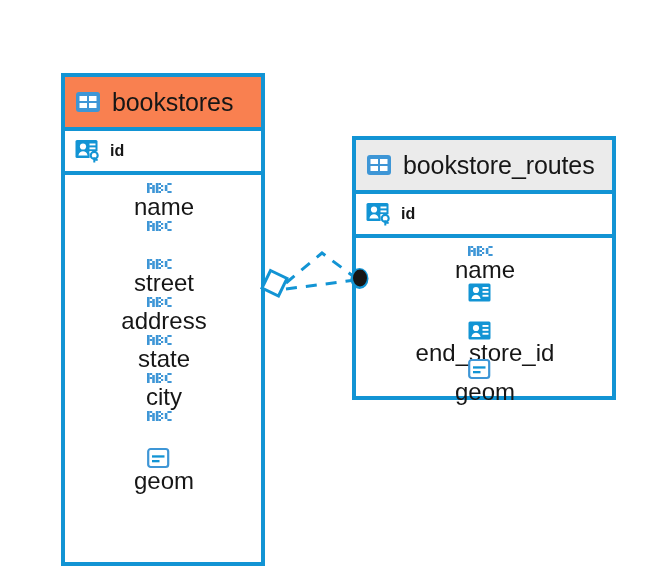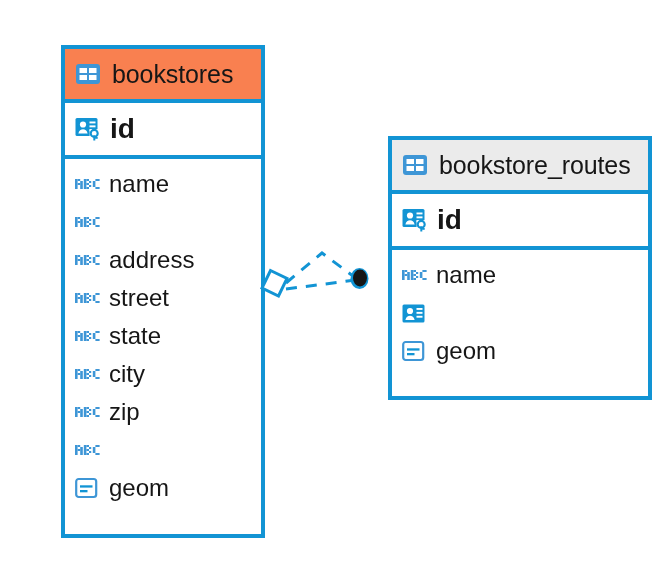--- a/index.html
+++ b/index.html
@@ -23,26 +23,26 @@
 
   
   .entity {
     position: absolute;
     box-sizing: border-box;
     background: #ffffff;
     border: 4px solid #1294d4;
   }
   #entity-bookstores {
     left: 61px;
-    top: 45px;
+    top: 73px;
     width: 204px;
     height: 493px;
   }
   #entity-bookstore-routes {
-    left: 388px;
+    left: 352px;
     top: 136px;
     width: 264px;
     height: 264px;
   }
 
   .entity-header {
     box-sizing: border-box;
     display: flex;
     align-items: center;
     height: 50px;
@@ -53,39 +53,40 @@
     white-space: nowrap;
     overflow: hidden;
   }
   .entity-header.accent { background: #f98050; }
   .entity-header.neutral { background: #ebebeb; }
 
   .entity-pk-row {
     box-sizing: border-box;
     display: flex;
     align-items: center;
-    height: 60px;
+    height: 48px;
     padding: 0 8px 0 10px;
     border-top: 4px solid #1294d4;
     border-bottom: 4px solid #1294d4;
-    font-size: 28px;
+    font-size: 16px;
     font-weight: bold;
     color: #161616;
   }
 
   .entity-body {
     padding: 6px 8px 6px 10px;
   }
   .field-row {
     display: flex;
     align-items: center;
     height: 38px;
     font-size: 24px;
     color: #161616;
     white-space: nowrap;
+    flex-direction: column;
   }
   .field-label { line-height: 1; }
 
   .ic {
     flex: 0 0 auto;
     display: inline-block;
     margin-right: 9px;
     line-height: 0;
   }
   .ic svg { display: block; }
@@ -201,20 +202,43 @@
               <rect x="14" y="4" width="2.2" height="2"></rect>
               <rect x="11.4" y="6" width="2.6" height="2"></rect>
               <rect x="14" y="8" width="2.2" height="2"></rect>
               <rect x="11.4" y="10" width="2.6" height="2"></rect>
               <rect x="17.8" y="4" width="2.6" height="6"></rect>
               <rect x="20.4" y="2" width="4.2" height="2"></rect>
               <rect x="20.4" y="10" width="4.2" height="2"></rect>
             </g>
           </svg>
         </span>
+        <span class="field-label">street</span>
+      </div>
+
+      <div class="field-row">
+        <span class="ic">
+          <svg width="25" height="14" viewBox="0 0 25 14">
+            <g fill="#3e96d6">
+              <rect x="0" y="2" width="2.6" height="10"></rect>
+              <rect x="2.6" y="2" width="2.6" height="2"></rect>
+              <rect x="5.2" y="4" width="2.6" height="8"></rect>
+              <rect x="2.6" y="6" width="2.6" height="2"></rect>
+              <rect x="8.8" y="2" width="2.6" height="10"></rect>
+              <rect x="11.4" y="2" width="2.6" height="2"></rect>
+              <rect x="14" y="4" width="2.2" height="2"></rect>
+              <rect x="11.4" y="6" width="2.6" height="2"></rect>
+              <rect x="14" y="8" width="2.2" height="2"></rect>
+              <rect x="11.4" y="10" width="2.6" height="2"></rect>
+              <rect x="17.8" y="4" width="2.6" height="6"></rect>
+              <rect x="20.4" y="2" width="4.2" height="2"></rect>
+              <rect x="20.4" y="10" width="4.2" height="2"></rect>
+            </g>
+          </svg>
+        </span>
         <span class="field-label">address</span>
       </div>
 
       <div class="field-row">
         <span class="ic">
           <svg width="25" height="14" viewBox="0 0 25 14">
             <g fill="#3e96d6">
               <rect x="0" y="2" width="2.6" height="10"></rect>
               <rect x="2.6" y="2" width="2.6" height="2"></rect>
               <rect x="5.2" y="4" width="2.6" height="8"></rect>
@@ -224,43 +248,20 @@
               <rect x="14" y="4" width="2.2" height="2"></rect>
               <rect x="11.4" y="6" width="2.6" height="2"></rect>
               <rect x="14" y="8" width="2.2" height="2"></rect>
               <rect x="11.4" y="10" width="2.6" height="2"></rect>
               <rect x="17.8" y="4" width="2.6" height="6"></rect>
               <rect x="20.4" y="2" width="4.2" height="2"></rect>
               <rect x="20.4" y="10" width="4.2" height="2"></rect>
             </g>
           </svg>
         </span>
-        <span class="field-label">street</span>
-      </div>
-
-      <div class="field-row">
-        <span class="ic">
-          <svg width="25" height="14" viewBox="0 0 25 14">
-            <g fill="#3e96d6">
-              <rect x="0" y="2" width="2.6" height="10"></rect>
-              <rect x="2.6" y="2" width="2.6" height="2"></rect>
-              <rect x="5.2" y="4" width="2.6" height="8"></rect>
-              <rect x="2.6" y="6" width="2.6" height="2"></rect>
-              <rect x="8.8" y="2" width="2.6" height="10"></rect>
-              <rect x="11.4" y="2" width="2.6" height="2"></rect>
-              <rect x="14" y="4" width="2.2" height="2"></rect>
-              <rect x="11.4" y="6" width="2.6" height="2"></rect>
-              <rect x="14" y="8" width="2.2" height="2"></rect>
-              <rect x="11.4" y="10" width="2.6" height="2"></rect>
-              <rect x="17.8" y="4" width="2.6" height="6"></rect>
-              <rect x="20.4" y="2" width="4.2" height="2"></rect>
-              <rect x="20.4" y="10" width="4.2" height="2"></rect>
-            </g>
-          </svg>
-        </span>
         <span class="field-label">state</span>
       </div>
 
       <div class="field-row">
         <span class="ic">
           <svg width="25" height="14" viewBox="0 0 25 14">
             <g fill="#3e96d6">
               <rect x="0" y="2" width="2.6" height="10"></rect>
               <rect x="2.6" y="2" width="2.6" height="2"></rect>
               <rect x="5.2" y="4" width="2.6" height="8"></rect>
@@ -273,42 +274,20 @@
               <rect x="11.4" y="10" width="2.6" height="2"></rect>
               <rect x="17.8" y="4" width="2.6" height="6"></rect>
               <rect x="20.4" y="2" width="4.2" height="2"></rect>
               <rect x="20.4" y="10" width="4.2" height="2"></rect>
             </g>
           </svg>
         </span>
         <span class="field-label">city</span>
       </div>
 
-      <div class="field-row">
-        <span class="ic">
-          <svg width="25" height="14" viewBox="0 0 25 14">
-            <g fill="#3e96d6">
-              <rect x="0" y="2" width="2.6" height="10"></rect>
-              <rect x="2.6" y="2" width="2.6" height="2"></rect>
-              <rect x="5.2" y="4" width="2.6" height="8"></rect>
-              <rect x="2.6" y="6" width="2.6" height="2"></rect>
-              <rect x="8.8" y="2" width="2.6" height="10"></rect>
-              <rect x="11.4" y="2" width="2.6" height="2"></rect>
-              <rect x="14" y="4" width="2.2" height="2"></rect>
-              <rect x="11.4" y="6" width="2.6" height="2"></rect>
-              <rect x="14" y="8" width="2.2" height="2"></rect>
-              <rect x="11.4" y="10" width="2.6" height="2"></rect>
-              <rect x="17.8" y="4" width="2.6" height="6"></rect>
-              <rect x="20.4" y="2" width="4.2" height="2"></rect>
-              <rect x="20.4" y="10" width="4.2" height="2"></rect>
-            </g>
-          </svg>
-        </span>
-        <span class="field-label">zip</span>
-      </div>
 
       <div class="field-row">
         <span class="ic">
           <svg width="25" height="14" viewBox="0 0 25 14">
             <g fill="#3e96d6">
               <rect x="0" y="2" width="2.6" height="10"></rect>
               <rect x="2.6" y="2" width="2.6" height="2"></rect>
               <rect x="5.2" y="4" width="2.6" height="8"></rect>
               <rect x="2.6" y="6" width="2.6" height="2"></rect>
               <rect x="8.8" y="2" width="2.6" height="10"></rect>
@@ -403,20 +382,33 @@
             <rect x="0.5" y="1.5" width="22" height="18" rx="1.5" ry="1.5" fill="#1294d4"></rect>
             <circle cx="8" cy="8" r="3.1" fill="#ffffff"></circle>
             <path d="M3.4 17c0.6-3 2.5-4.3 4.6-4.3s4 1.3 4.6 4.3z" fill="#ffffff"></path>
             <rect x="14.5" y="5" width="6" height="1.9" fill="#ffffff"></rect>
             <rect x="14.5" y="8.9" width="6" height="1.9" fill="#ffffff"></rect>
             <rect x="14.5" y="12.8" width="6" height="1.9" fill="#ffffff"></rect>
           </svg>
         </span>
       </div>
 
+      <div class="field-row">
+        <span class="ic">
+          <svg width="25" height="21" viewBox="0 0 25 21">
+            <rect x="0.5" y="1.5" width="22" height="18" rx="1.5" ry="1.5" fill="#1294d4"></rect>
+            <circle cx="8" cy="8" r="3.1" fill="#ffffff"></circle>
+            <path d="M3.4 17c0.6-3 2.5-4.3 4.6-4.3s4 1.3 4.6 4.3z" fill="#ffffff"></path>
+            <rect x="14.5" y="5" width="6" height="1.9" fill="#ffffff"></rect>
+            <rect x="14.5" y="8.9" width="6" height="1.9" fill="#ffffff"></rect>
+            <rect x="14.5" y="12.8" width="6" height="1.9" fill="#ffffff"></rect>
+          </svg>
+        </span>
+        <span class="field-label">end_store_id</span>
+      </div>
 
       <div class="field-row">
         <span class="ic">
           <svg width="25" height="22" viewBox="0 0 25 22">
             <rect x="1.2" y="2" width="20" height="18" rx="2.5" ry="2.5" fill="#ffffff" stroke="#3e96d6" stroke-width="2.2"></rect>
             <rect x="5" y="8.3" width="12.5" height="2.3" fill="#1294d4"></rect>
             <rect x="5" y="13" width="7.5" height="2.3" fill="#1294d4"></rect>
           </svg>
         </span>
         <span class="field-label">geom</span>

